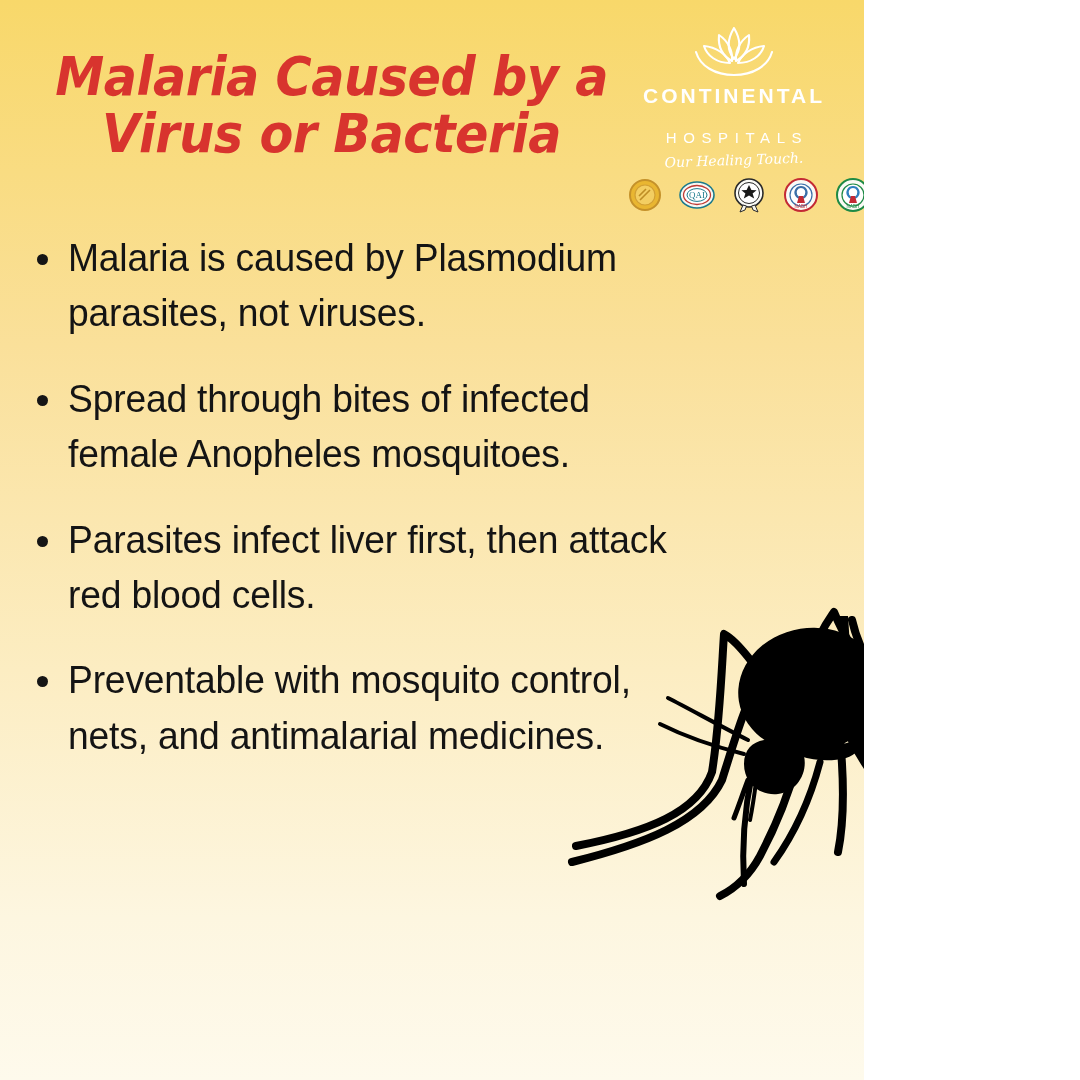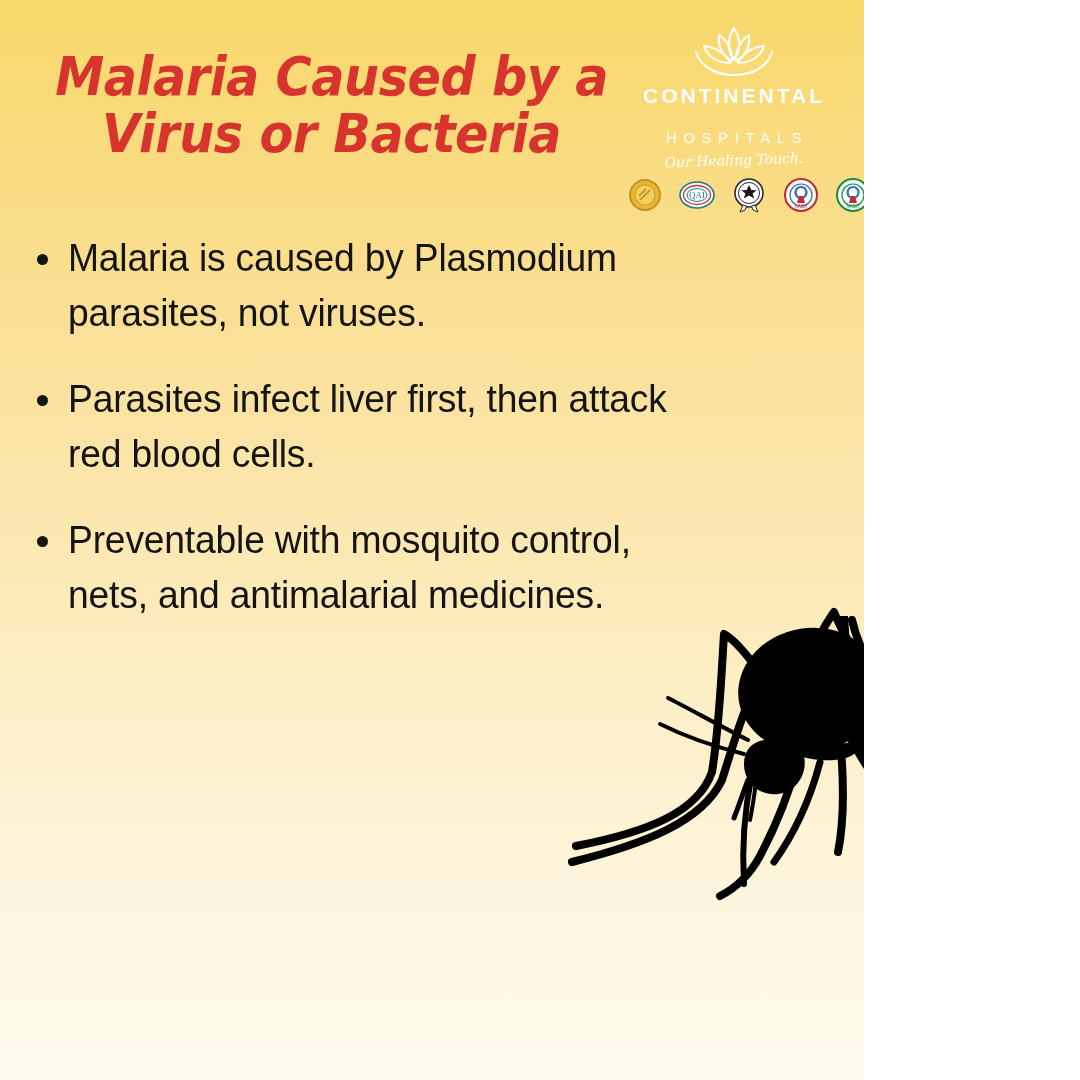--- a/index.html
+++ b/index.html
@@ -201,20 +201,24 @@
     </div>
   </div>
 
   <div id="bullets">
 
     <div class="bullet-row">
       <span class="bullet-dot"></span>
       <span class="bullet-text">Malaria is caused by Plasmodium parasites, not viruses.</span>
     </div>
 
+    <div class="bullet-row">
+      <span class="bullet-dot"></span>
+      <span class="bullet-text">Spread through bites of infected female Anopheles mosquitoes.</span>
+    </div>
 
 
     <div class="bullet-row">
       <span class="bullet-dot"></span>
       <span class="bullet-text">Parasites infect liver first, then attack red blood cells.</span>
     </div>
 
     <div class="bullet-row">
       <span class="bullet-dot"></span>
       <span class="bullet-text">Preventable with mosquito control, nets, and antimalarial medicines.</span>

